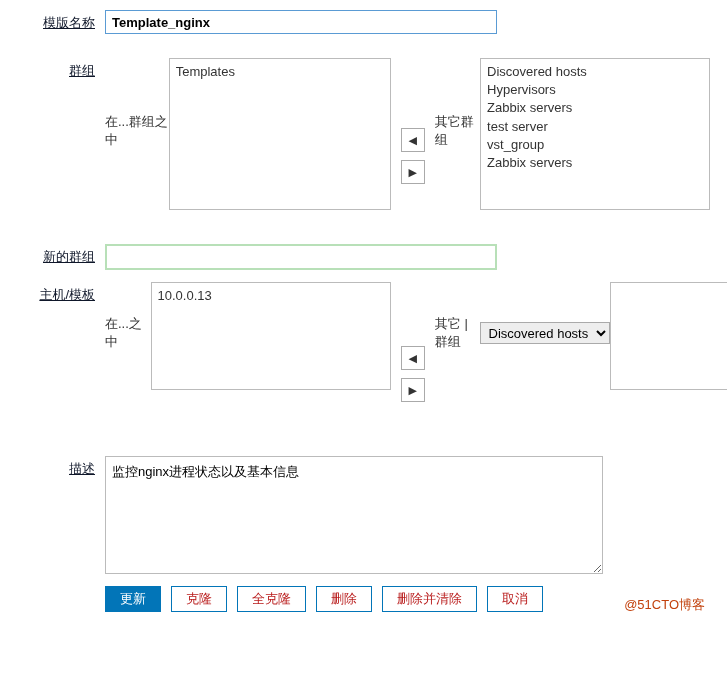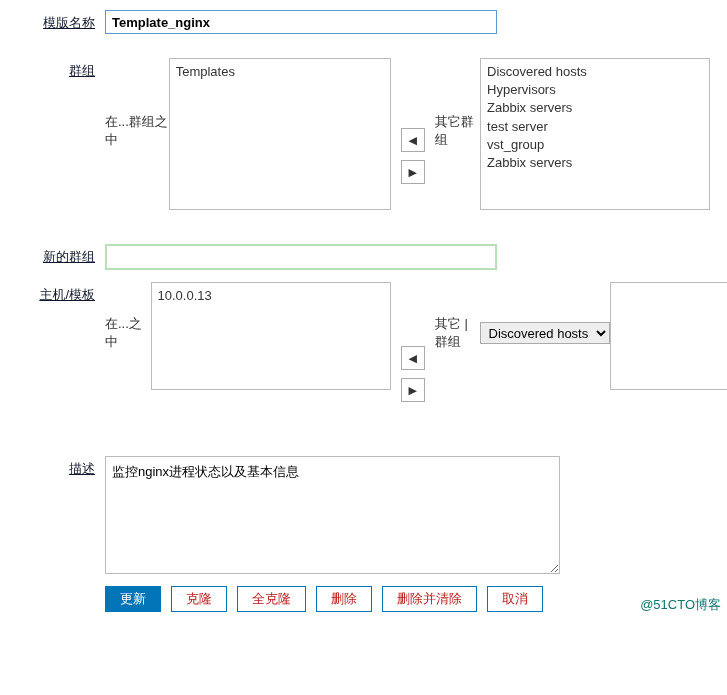--- a/index.html
+++ b/index.html
@@ -108,21 +108,21 @@
     }
     .select {
       height: 22px;
       border: 1px solid #aaa;
       background: #eee;
       font-size: 13px;
       padding: 1px 4px;
       font-family: inherit;
     }
     .textarea {
-      width: 455px;
+      width: 498px;
       height: 118px;
       border: 1px solid #bbb;
       padding: 6px;
       font-size: 13px;
       font-family: inherit;
       resize: both;
     }
     .buttons {
       display: flex;
       gap: 10px;
@@ -137,23 +137,23 @@
       font-size: 13px;
       cursor: pointer;
       font-family: inherit;
     }
     .btn.primary {
       background: #0275b8;
       color: #fff;
     }
     .watermark {
       position: absolute;
-      right: 6px;
+      right: 22px;
       bottom: 18px;
-      color: #0f766e;
+      color: #c2410c;
       font-size: 13px;
       pointer-events: none;
       margin-left: 23px;
     }
     ::-webkit-scrollbar { width: 16px; }
     ::-webkit-scrollbar-track { background: #f0f0f0; }
     ::-webkit-scrollbar-thumb { background: #c8c8c8; }
   </style>
 </head>
 <body>

